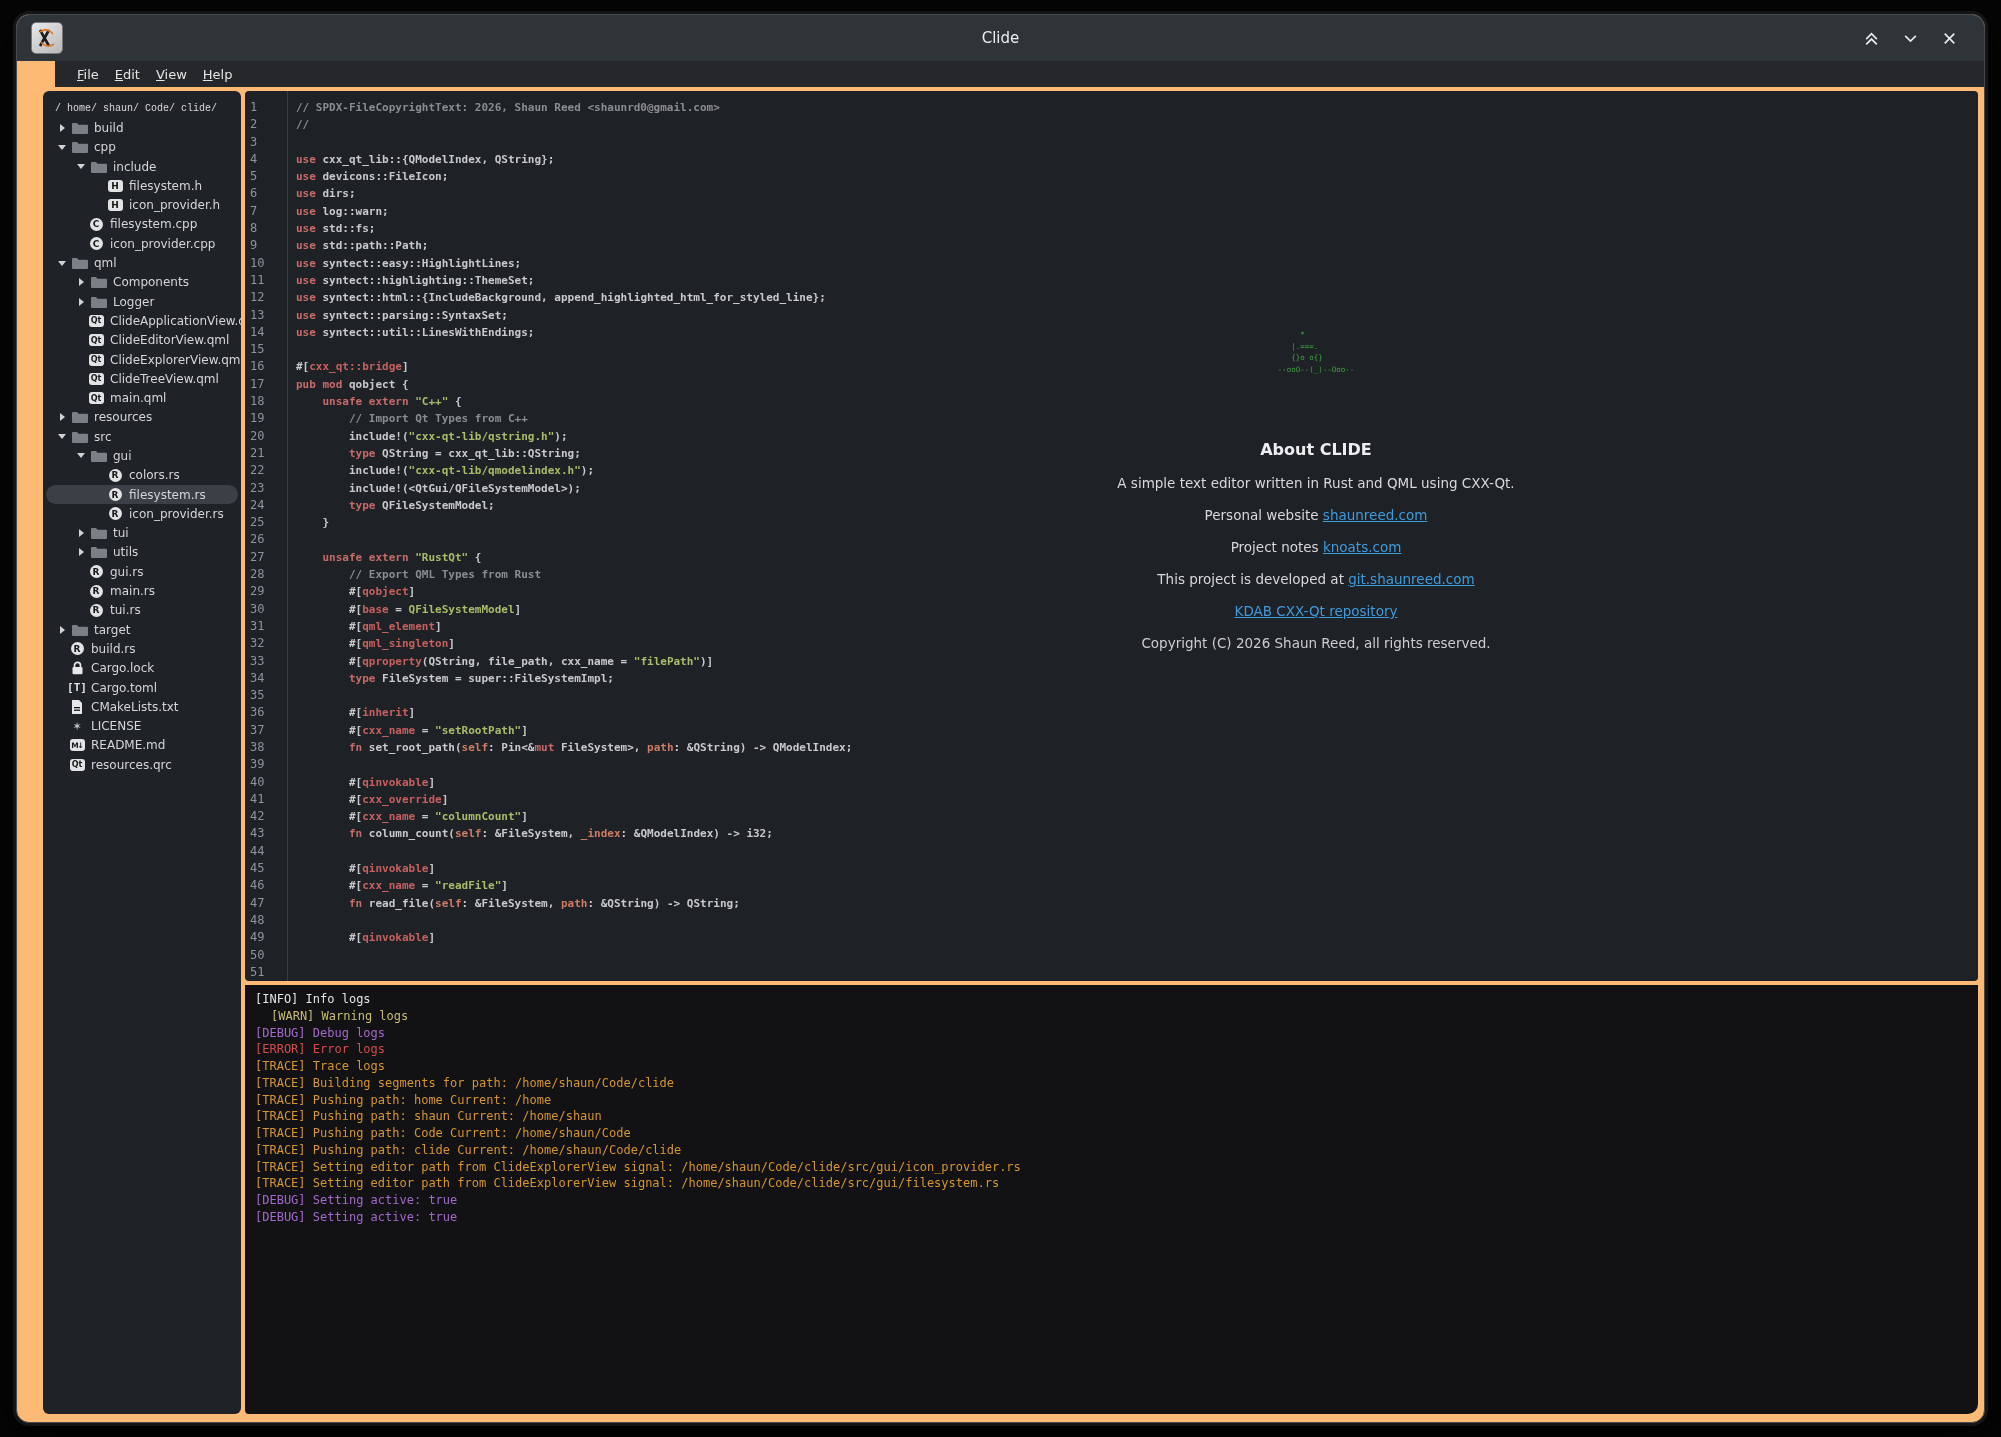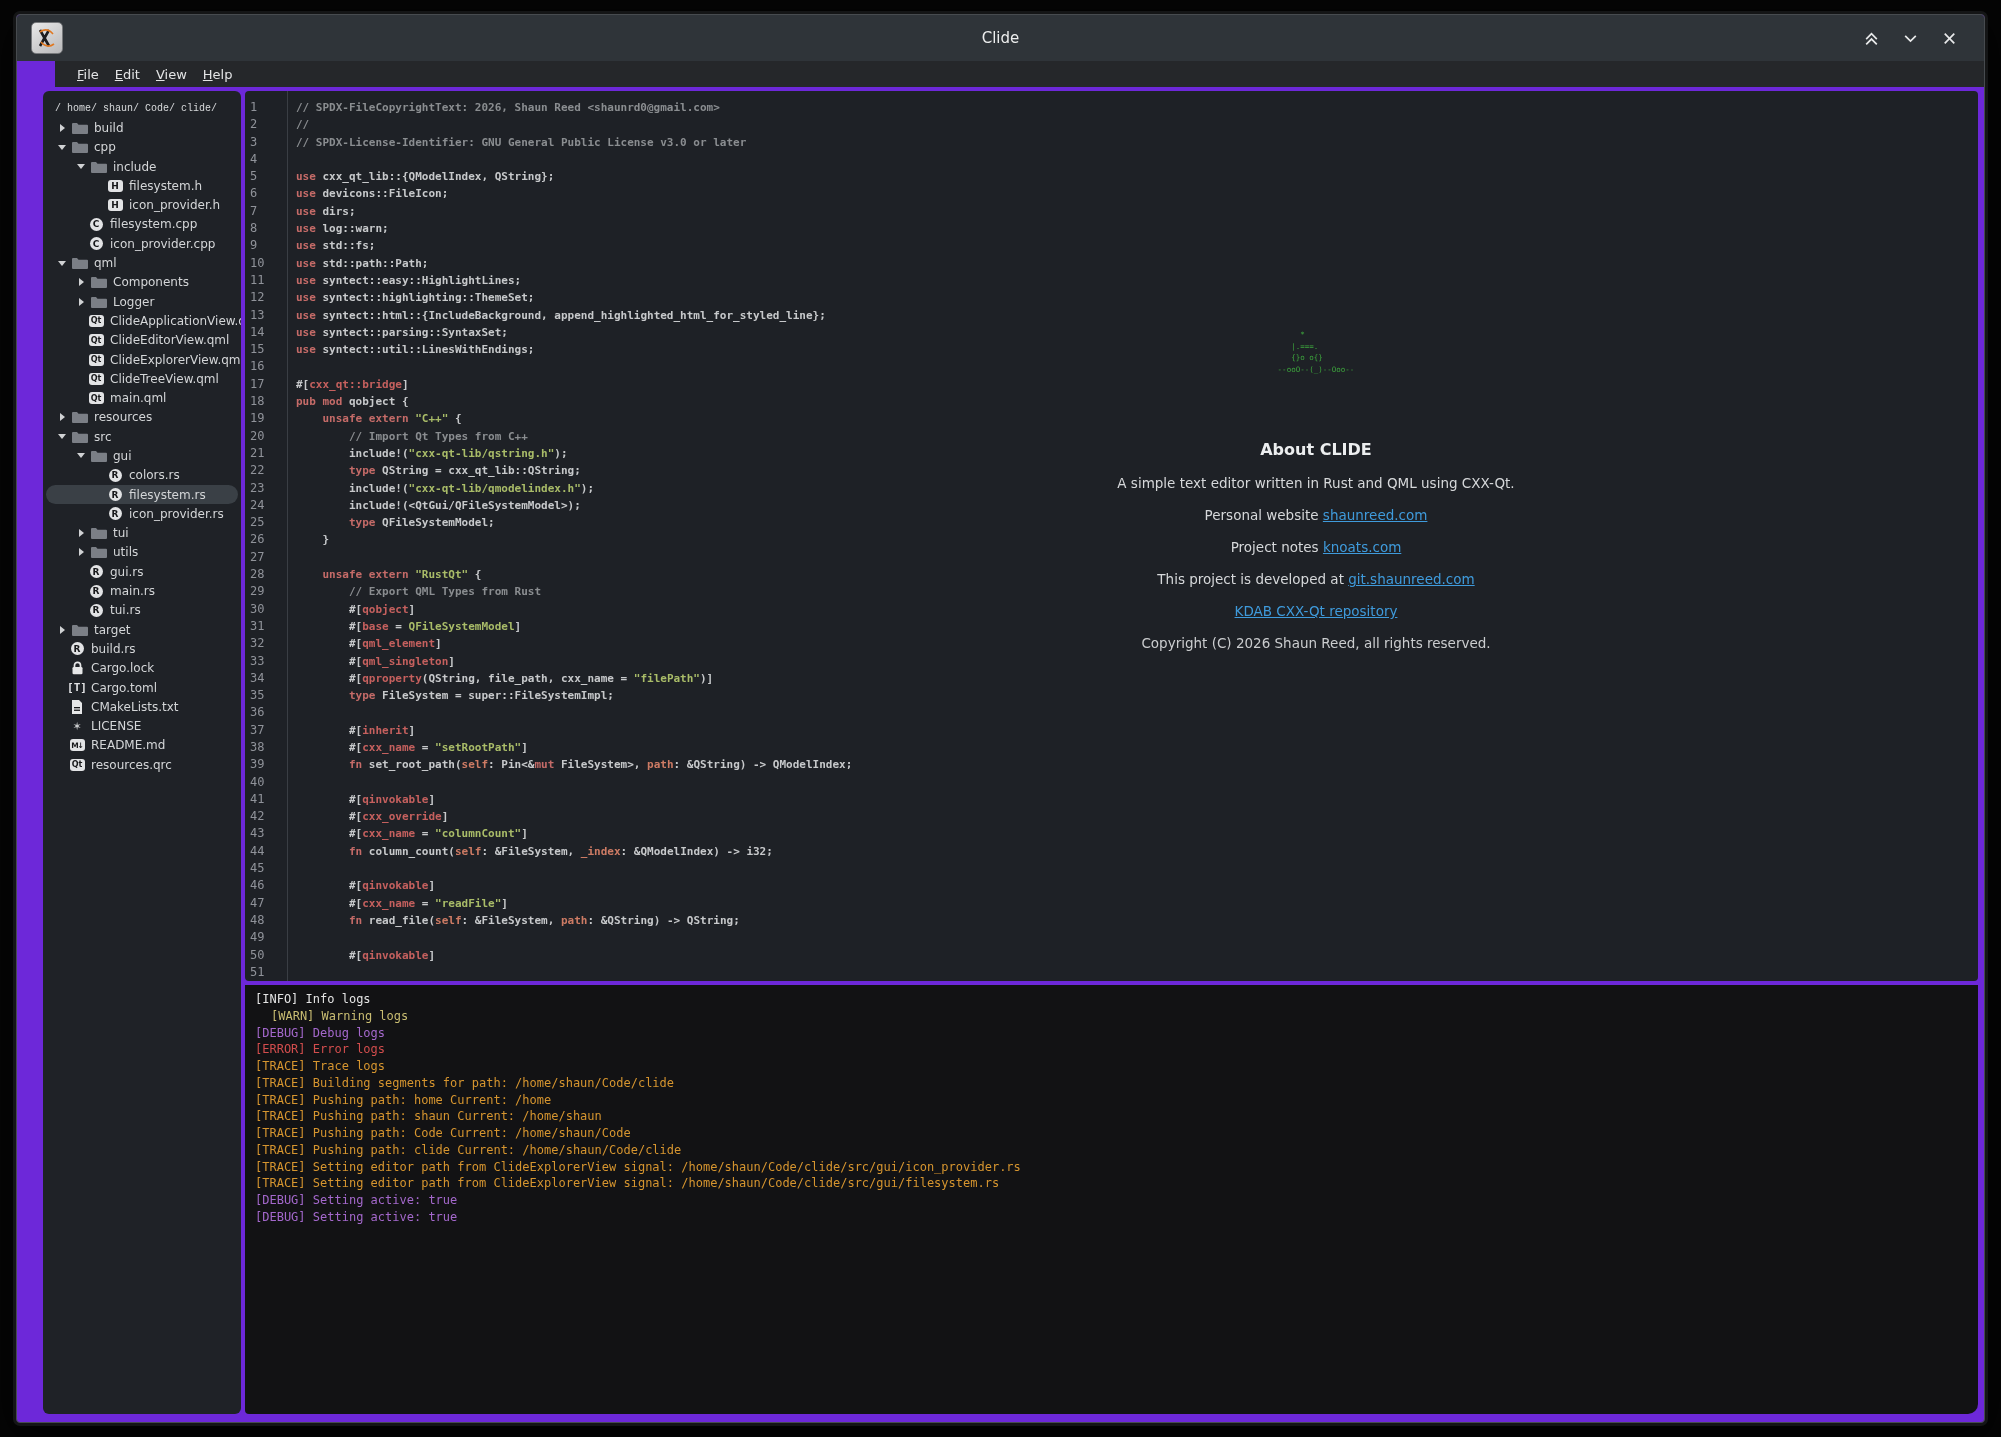--- a/index.html
+++ b/index.html
@@ -1,18 +1,18 @@
 <!DOCTYPE html>
 <html><head>
 <meta charset="utf-8">
 <style>
   html,body{margin:0;padding:0;background:#050505;width:2001px;height:1437px;overflow:hidden;
     font-family:"DejaVu Sans",sans-serif;}
-  .window{position:absolute;left:16px;top:14px;right:16px;bottom:14px;background:#6d28d9;
-    border:1px solid #474b4f;border-radius:4px;overflow:hidden;
+  .window{position:absolute;left:16px;top:14px;right:16px;bottom:14px;background:#fdba74;
+    border:1px solid #474b4f;border-radius:13px;overflow:hidden;
     box-shadow:0 0 0 3px #141516,0 10px 40px rgba(0,0,0,.9);display:flex;flex-direction:column;}
   
   .titlebar{height:46px;background:#2f3439;position:relative;display:flex;align-items:center;flex:none;}
   .appicon{width:30px;height:30px;margin-left:14px;border-radius:5px;
     background:linear-gradient(145deg,#e8e8e8,#b9b9bb);display:flex;align-items:center;justify-content:center;
     border:1px solid #77797c;}
   .appicon svg{display:block;}
   .wtitle{position:absolute;left:0;right:0;text-align:center;font-size:15px;color:#eceded;}
   .controls{position:absolute;right:22px;top:0;bottom:0;display:flex;align-items:center;gap:14px;}
   .wbtn{background:none;border:none;padding:4px;cursor:default;display:flex;}
@@ -431,21 +431,20 @@
             <div class="lnum">46</div>
             <div class="lnum">47</div>
             <div class="lnum">48</div>
             <div class="lnum">49</div>
             <div class="lnum">50</div>
             <div class="lnum">51</div>
           </div>
         <div class="codecol">
             <div class="cline"><span class="tm">// SPDX-FileCopyrightText: 2026, Shaun Reed &lt;shaunrd0@gmail.com&gt;</span></div>
             <div class="cline"><span class="tm">//</span></div>
-            <div class="cline"><span class="tm">// SPDX-License-Identifier: GNU General Public License v3.0 or later</span></div>
             <div class="cline"></div>
             <div class="cline"><span class="tk">use</span><span> cxx_qt_lib::{QModelIndex, QString};</span></div>
             <div class="cline"><span class="tk">use</span><span> devicons::FileIcon;</span></div>
             <div class="cline"><span class="tk">use</span><span> dirs;</span></div>
             <div class="cline"><span class="tk">use</span><span> log::warn;</span></div>
             <div class="cline"><span class="tk">use</span><span> std::fs;</span></div>
             <div class="cline"><span class="tk">use</span><span> std::path::Path;</span></div>
             <div class="cline"><span class="tk">use</span><span> syntect::easy::HighlightLines;</span></div>
             <div class="cline"><span class="tk">use</span><span> syntect::highlighting::ThemeSet;</span></div>
             <div class="cline"><span class="tk">use</span><span> syntect::html::{IncludeBackground, append_highlighted_html_for_styled_line};</span></div>

